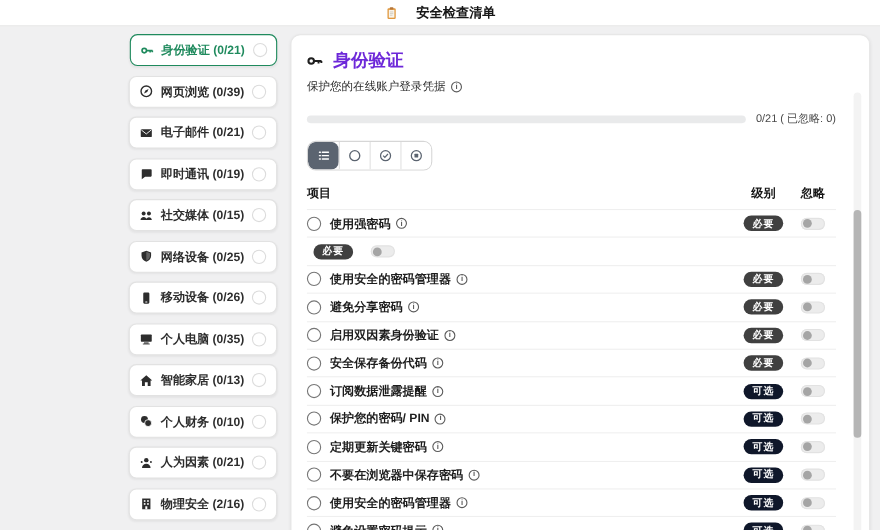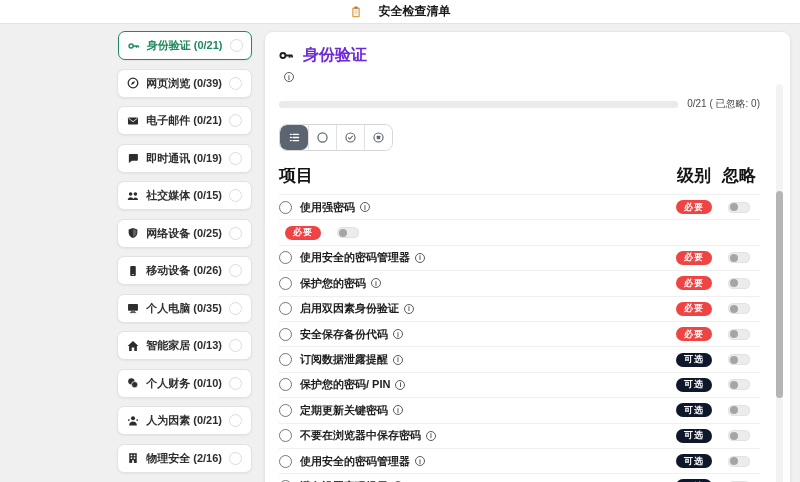--- a/index.html
+++ b/index.html
@@ -61,42 +61,42 @@
   .filter-btn {
     width: 28px; height: 25px; display: flex; align-items: center; justify-content: center;
     color: #5b6470; background: #fff; border-left: 1px solid #e1e1e1; cursor: pointer;
   }
   .filter-btn:first-child { border-left: none; }
   .filter-btn.active { background: #5b6470; color: #fff; border-radius: 7px; }
   .filter-btn .icon { width: 13px; height: 13px; }
   
   .table-head {
     margin-top: 13px; display: flex; align-items: center;
-    font-size: 17px; font-weight: bold; color: #141414; padding-bottom: 7px;
+    font-size: 11px; font-weight: bold; color: #141414; padding-bottom: 7px;
   }
   .col-item { flex: 1; }
   .col-level { width: 48px; text-align: center; }
   .col-ignore { width: 42px; text-align: center; }
   .rows {}
   .row {
     display: flex; align-items: center; height: 25.4px;
     border-top: 1px solid #efefef; cursor: default;
   }
   .row-main { flex: 1; display: flex; align-items: center; }
   .row-circle {
     width: 13px; height: 13px; border-radius: 50%; border: 1.5px solid #767676;
     background: #fff; cursor: pointer; flex: 0 0 auto;
   }
   .row-label { margin-left: 8px; font-size: 11px; font-weight: 600; color: #1d1d1d; }
   .badge-cell { width: 48px; display: flex; justify-content: center; }
   .badge {
     font-size: 9px; font-weight: bold; color: #fff; padding: 2.5px 8px;
     border-radius: 9px; line-height: 1; letter-spacing: 1px;
   }
-  .badge.required { background: #ef4444; }
+  .badge.required { background: #404040; }
   .badge.optional { background: #0f172a; }
   .toggle-cell { width: 42px; display: flex; justify-content: center; }
   .toggle {
     position: relative; width: 22px; height: 11px; border-radius: 6px;
     background: #ececec; cursor: pointer; box-shadow: inset 0 0 0 1px #e2e2e2;
   }
   .toggle .knob {
     position: absolute; left: 1.5px; top: 1.5px; width: 8px; height: 8px;
     border-radius: 50%; background: #a5a5a5;
   }
@@ -261,20 +261,21 @@
     <div class="panel-title-row">
       <span class="icon icon-lg">
           <svg viewBox="0 0 16 16">
             <circle cx="4.2" cy="8" r="2.7" fill="none" stroke="currentColor" stroke-width="2"></circle>
             <path d="M6.9 8h7.3M11.3 8v2.4M14 8v2" stroke="currentColor" stroke-width="1.9" fill="none"></path>
           </svg>
         </span>
       <h1 class="panel-title">身份验证</h1>
     </div>
     <div class="panel-sub">
+      <span>保护您的在线账户登录凭据</span>
       <span class="info-icon">i</span>
     </div>
 
     <div class="progress-row">
       <div class="progress-track">
         <div class="progress-fill" id="progress-fill" style="width: 0%;"></div>
       </div>
       <span class="progress-label">0/21 ( 已忽略: 0)</span>
     </div>
 
@@ -356,21 +357,21 @@
           </div>
           <div class="toggle-cell">
             <span class="toggle">
               <span class="knob"></span>
             </span>
           </div>
         </div>
         <div class="row">
           <div class="row-main">
             <span class="row-circle"></span>
-            <span class="row-label">保护您的密码</span>
+            <span class="row-label">避免分享密码</span>
             <span class="info-icon">i</span>
           </div>
           <div class="badge-cell">
             <span class="badge required">必要</span>
           </div>
           <div class="toggle-cell">
             <span class="toggle">
               <span class="knob"></span>
             </span>
           </div>

